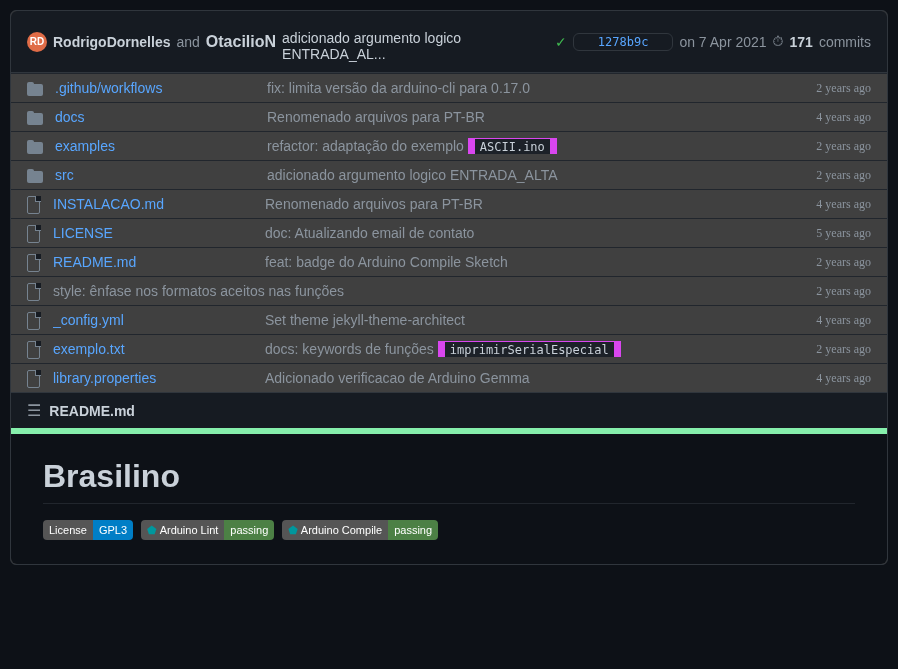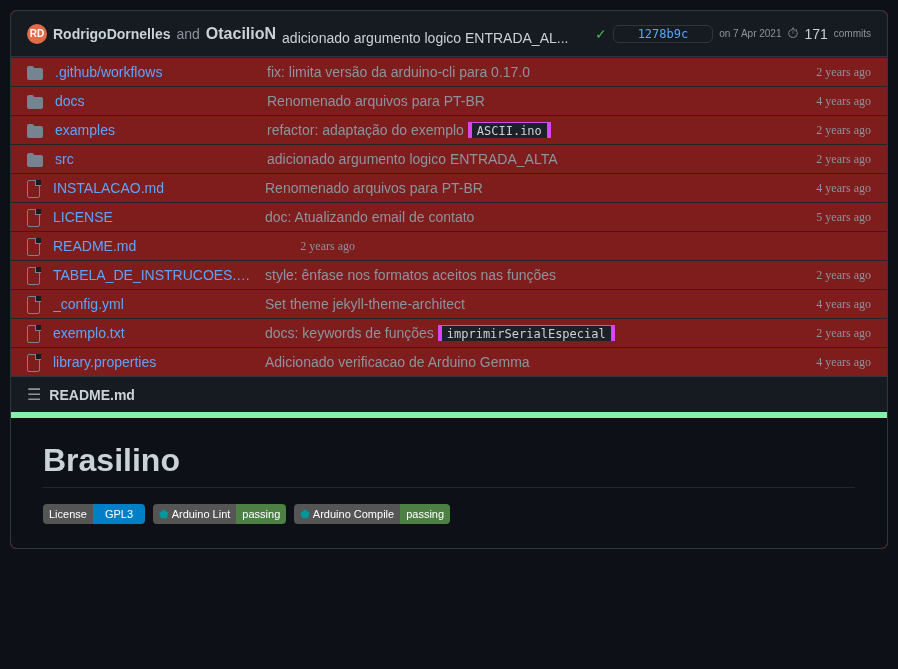--- a/index.html
+++ b/index.html
@@ -5,21 +5,21 @@
     * { margin: 0; padding: 0; box-sizing: border-box; }
     body {
       background: #0d1117;
       color: #c9d1d9;
       font-family: -apple-system, BlinkMacSystemFont, "Segoe UI", Helvetica, Arial, sans-serif;
       font-size: 14px;
       width: 898px;
     }
 
     .repo-container {
-      background: #7f1d1d;
+      background: #404040;
       border: 1px solid #30363d;
       border-radius: 6px;
       margin: 10px;
     }
 
     
     .commit-bar {
       display: flex;
       align-items: center;
       padding: 10px 16px;
@@ -79,31 +79,31 @@
       font-family: monospace;
       border: 1px solid #30363d;
       padding: 1px 24px;
       border-radius: 6px;
       background: transparent;
       cursor: pointer;
     }
 
     .commit-bar .commit-date {
       color: #8b949e;
-      font-size: 10px;
+      font-size: 14px;
     }
 
     .commit-bar .history-icon {
       color: #8b949e;
       font-size: 14px;
     }
 
     .commit-bar .commits-count {
       color: #c9d1d9;
-      font-weight: 400;
+      font-weight: 700;
       font-size: 14px;
     }
 
     .file-row {
       display: flex;
       align-items: flex-end;
       padding: 6px 16px;
       border-top: 1px solid #21262d;
       gap: 12px;
     }
@@ -191,21 +191,21 @@
       flex: 1;
       color: #8b949e;
       font-size: 14px;
       white-space: nowrap;
       overflow: hidden;
       text-overflow: ellipsis;
     }
 
     .code-badge {
       background: #1c2128;
-      border: 4px solid #d946ef;
+      border: 7px solid #d946ef;
       border-radius: 4px;
       padding: 1px 5px;
       font-family: monospace;
       font-size: 12px;
       color: #c9d1d9;
     }
 
     .timestamp {
       color: #8b949e;
       font-size: 12px;
@@ -281,21 +281,21 @@
       color: #fff;
       padding: 0 6px;
       font-size: 11px;
       display: flex;
       align-items: center;
     }
 
     .badge-right-blue {
       background: #007ec6;
       color: #fff;
-      padding: 0 12px;
+      padding: 0 6px;
       font-size: 11px;
       display: flex;
       align-items: center;
     }
   </style>
 </head>
 <body>
 
 <div class="repo-container">
 
@@ -350,25 +350,25 @@
       </div>
       <div class="file-row">
         <div class="doc-icon"></div>
         <span class="file-name">LICENSE</span>
         <span class="commit-msg">doc: Atualizando email de contato</span>
         <span class="timestamp">5 years ago</span>
       </div>
       <div class="file-row">
         <div class="doc-icon"></div>
         <span class="file-name">README.md</span>
-        <span class="timestamp">2 years ago</span>
-      </div>
-      <div class="file-row">
-        <div class="doc-icon"></div>
-        <span class="file-name">TABELA_DE_INSTRUCOES.md</span>
+        <span class="commit-msg">feat: badge do Arduino Compile Sketch</span>
+        <span class="timestamp">2 years ago</span>
+      </div>
+      <div class="file-row">
+        <div class="doc-icon"></div>
         <span class="commit-msg">style: ênfase nos formatos aceitos nas funções</span>
         <span class="timestamp">2 years ago</span>
       </div>
       <div class="file-row">
         <div class="doc-icon"></div>
         <span class="file-name">_config.yml</span>
         <span class="commit-msg">Set theme jekyll-theme-architect</span>
         <span class="timestamp">4 years ago</span>
       </div>
       <div class="file-row">

